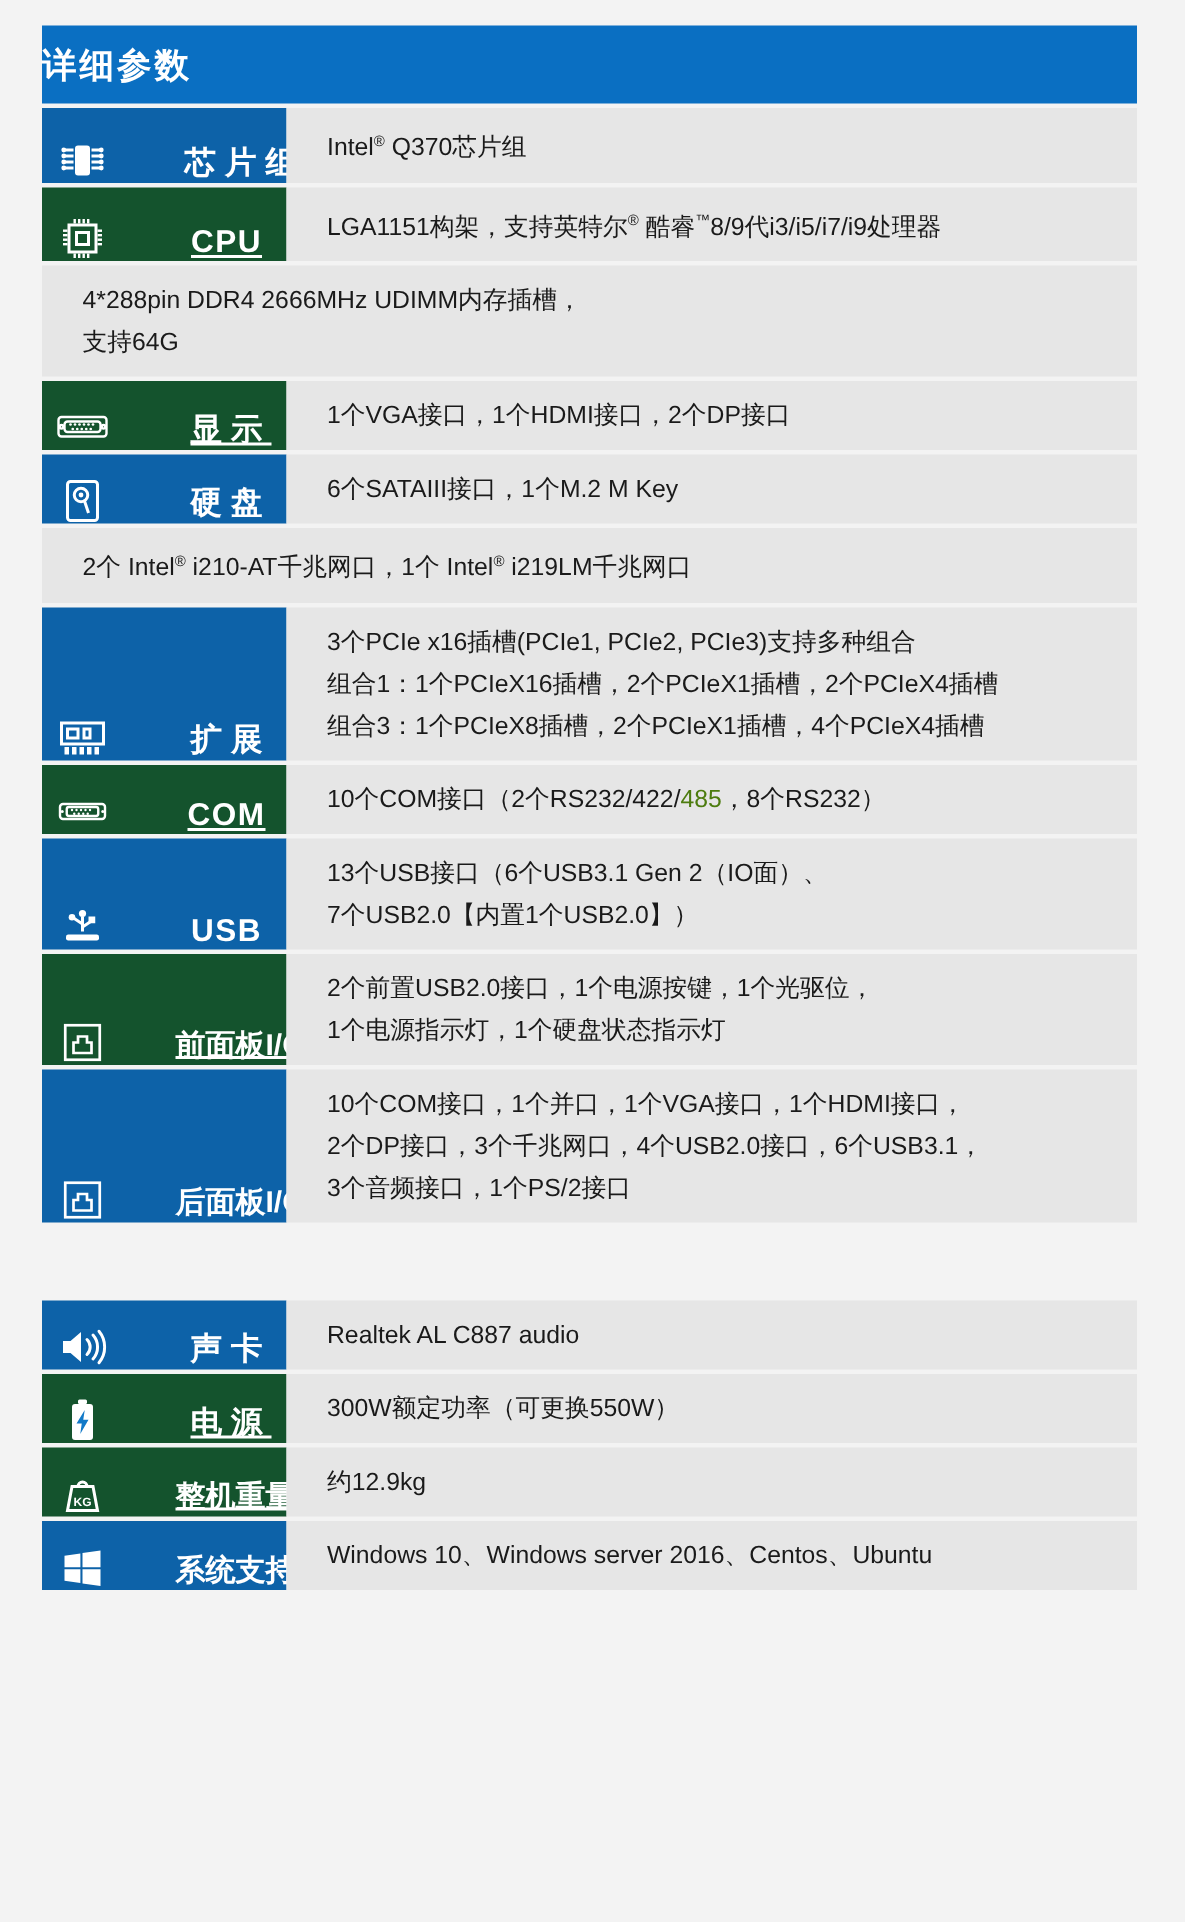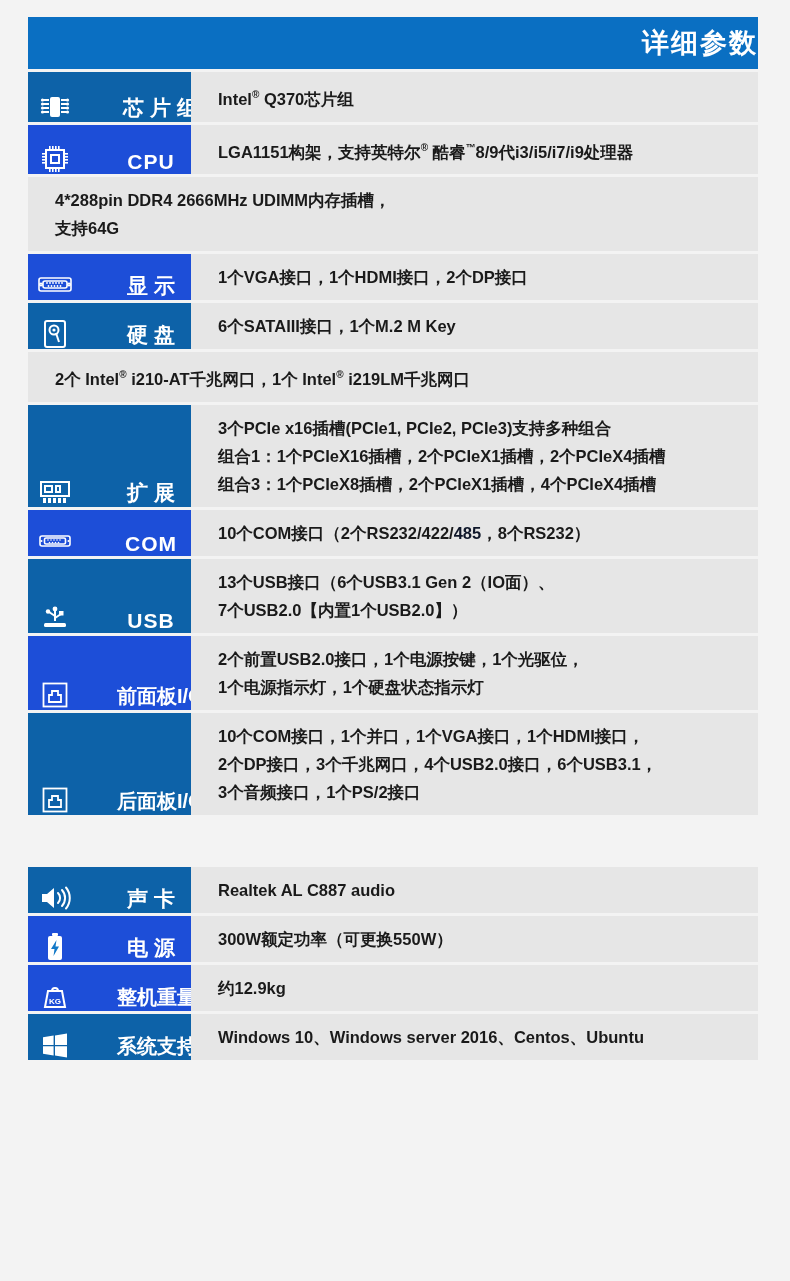--- a/index.html
+++ b/index.html
@@ -16,22 +16,22 @@
   }
   #spec-table {
     position: absolute;
     left: 28px;
     top: 17px;
     width: 730px;
   }
   .table-header {
     background: #0a6fc2;
     color: #ffffff;
-    text-align: right;
-    font-size: 27px;
+    text-align: left;
+    font-size: 23px;
     font-weight: bold;
     letter-spacing: 2px;
     height: 52px;
     line-height: 52px;
     margin-bottom: 3px;
   }
   .spec-row {
     display: flex;
     align-items: stretch;
     margin-bottom: 3px;
@@ -43,21 +43,22 @@
     box-sizing: border-box;
     display: flex;
     align-items: flex-end;
     justify-content: flex-start;
     padding-left: 10px;
     color: #ffffff;
     background: #0d62a8;
     gap: 41px;
   }
   .spec-row.alt .spec-label {
-    background: #1d4ed8;
+    background: #14532d;
+    text-decoration: underline;
   }
   .label-icon {
     width: 34px;
     min-width: 34px;
     height: 30px;
     display: flex;
     align-items: center;
     justify-content: center;
     margin-right: 4px;
   }
@@ -89,26 +90,25 @@
     flex: 1;
     background: #e6e6e6;
     box-sizing: border-box;
     padding: 9px 10px 9px 27px;
     display: flex;
     flex-direction: column;
     justify-content: center;
     color: #1a1a1a;
     font-size: 16.5px;
     line-height: 28px;
-    font-weight: bold;
   }
   .value-line {
     white-space: pre-wrap;
   }
-  .hl-red { color: #0f172a; }
+  .hl-red { color: #4d7c0f; }
   sup {
     font-size: 10px;
     vertical-align: super;
   }
 </style>
 </head>
 <body>
 
 <div id="spec-table">
   <div class="table-header">详细参数</div>

